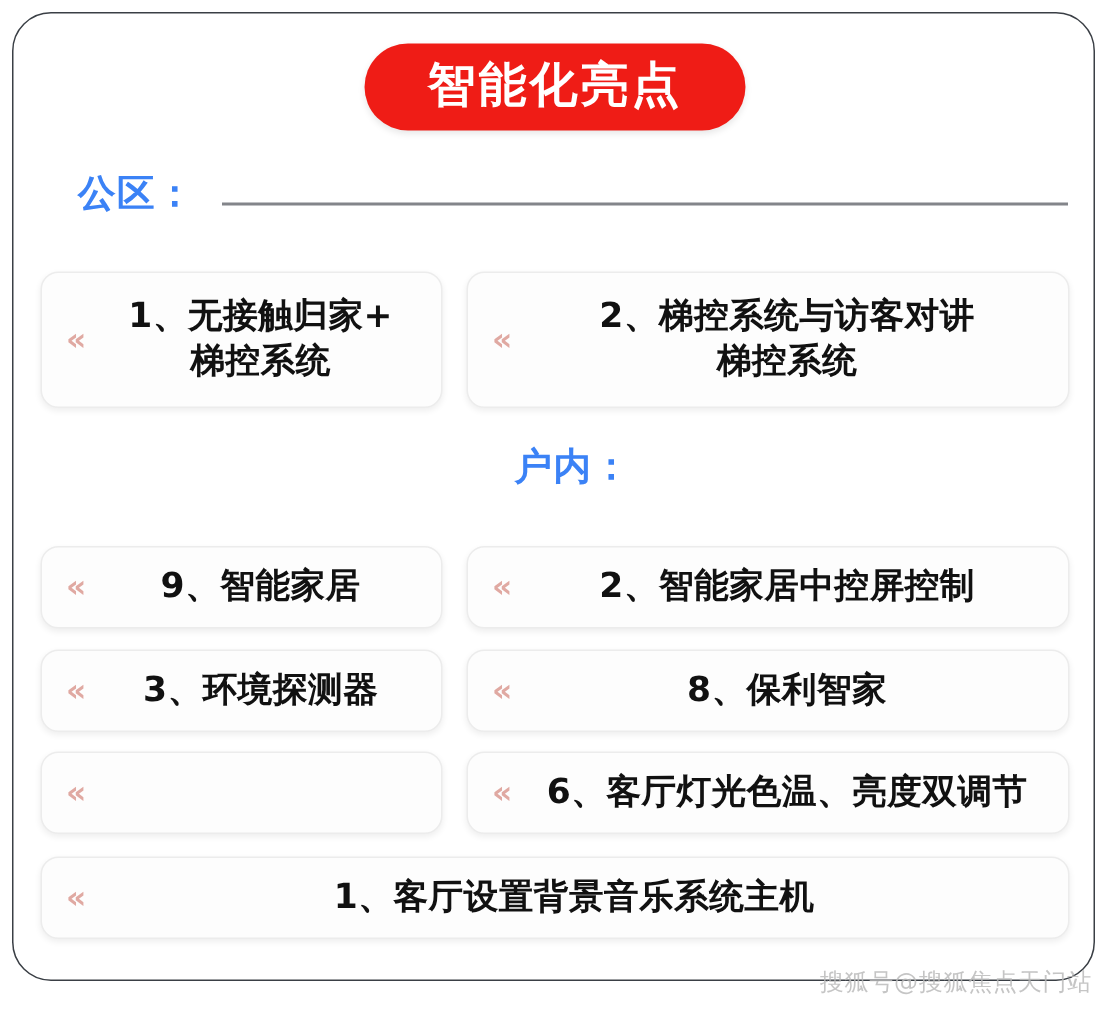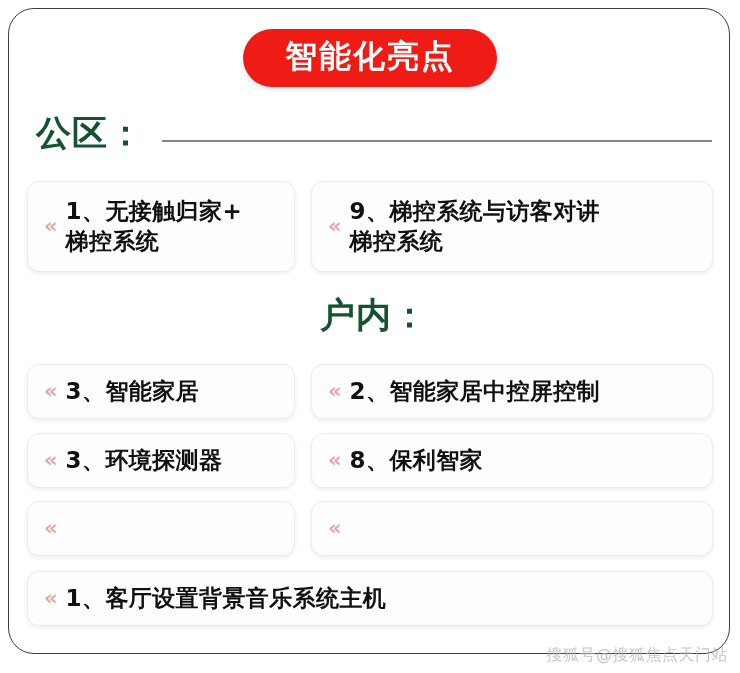--- a/index.html
+++ b/index.html
@@ -59,27 +59,28 @@
 
   
   .section-head {
     position: absolute;
     left: 36px;
     width: 676px;
     display: flex;
     align-items: center;
   }
   .section-head .sec-label {
-    font-size: 35px;
-    font-weight: bold;
-    color: #14532d;
+    font-size: 25px;
+    font-weight: bold;
+    color: #3b82f6;
     letter-spacing: 1px;
     white-space: nowrap;
     line-height: 1;
     padding-bottom: 2px;
+    margin-left: 16px;
   }
   .section-head .sec-rule {
     flex: 1 1 auto;
     height: 2px;
     background: #6d7075;
     margin-left: 18px;
     margin-top: 12px;
     opacity: 0.85;
   }
 
@@ -106,20 +107,21 @@
     margin-top: -1px;
     letter-spacing: -1px;
   }
   .card-text {
     flex: 1 1 auto;
     font-size: 23px;
     font-weight: bold;
     color: #111111;
     line-height: 1.28;
     letter-spacing: 0.4px;
+    text-align: center;
   }
   .card.two-line .card-text { font-size: 23px; }
 
   
   .watermark {
     position: absolute;
     right: 12px;
     bottom: 7px;
     font-size: 16px;
     color: #b9b9b9;
@@ -144,31 +146,31 @@
     <span class="sec-rule"></span>
   </div>
 
   <div class="card two-line" style="left:27px; top:181px; width:268px; height:91px;">
     <span class="chev">«</span>
     <span class="card-text"><span>1、无接触归家+</span><br><span>梯控系统</span></span>
   </div>
 
   <div class="card two-line" style="left:311px; top:181px; width:402px; height:91px;">
     <span class="chev">«</span>
-    <span class="card-text"><span>9、梯控系统与访客对讲</span><br><span>梯控系统</span></span>
+    <span class="card-text"><span>2、梯控系统与访客对讲</span><br><span>梯控系统</span></span>
   </div>
 
   <div class="section-head" style="top:298px;flex-direction:column;">
     <span class="sec-label">户内：</span>
     <span class="sec-rule"></span>
   </div>
 
   <div class="card" style="left:27px; top:364px; width:268px; height:55px;">
     <span class="chev">«</span>
-    <span class="card-text">3、智能家居</span>
+    <span class="card-text">9、智能家居</span>
   </div>
 
   <div class="card" style="left:311px; top:364px; width:402px; height:55px;">
     <span class="chev">«</span>
     <span class="card-text">2、智能家居中控屏控制</span>
   </div>
 
   <div class="card" style="left:27px; top:433px; width:268px; height:55px;">
     <span class="chev">«</span>
     <span class="card-text">3、环境探测器</span>
@@ -178,20 +180,21 @@
     <span class="chev">«</span>
     <span class="card-text">8、保利智家</span>
   </div>
 
   <div class="card" style="left:27px; top:501px; width:268px; height:55px;">
     <span class="chev">«</span>
   </div>
 
   <div class="card" style="left:311px; top:501px; width:402px; height:55px;">
     <span class="chev">«</span>
+    <span class="card-text">6、客厅灯光色温、亮度双调节</span>
   </div>
 
   <div class="card" style="left:27px; top:571px; width:686px; height:55px;">
     <span class="chev">«</span>
     <span class="card-text">1、客厅设置背景音乐系统主机</span>
   </div>
 
   <div class="watermark">搜狐号@搜狐焦点天门站</div>
 
 </div>

